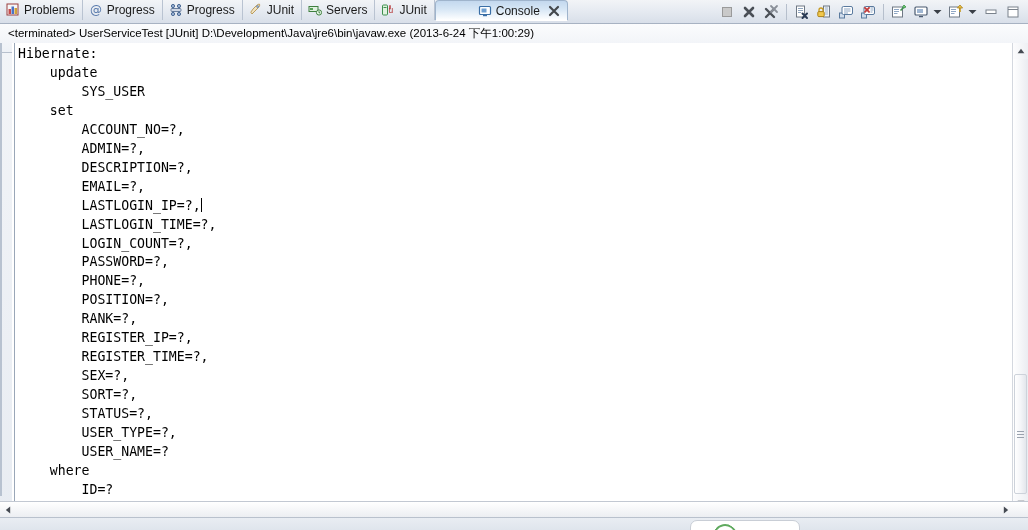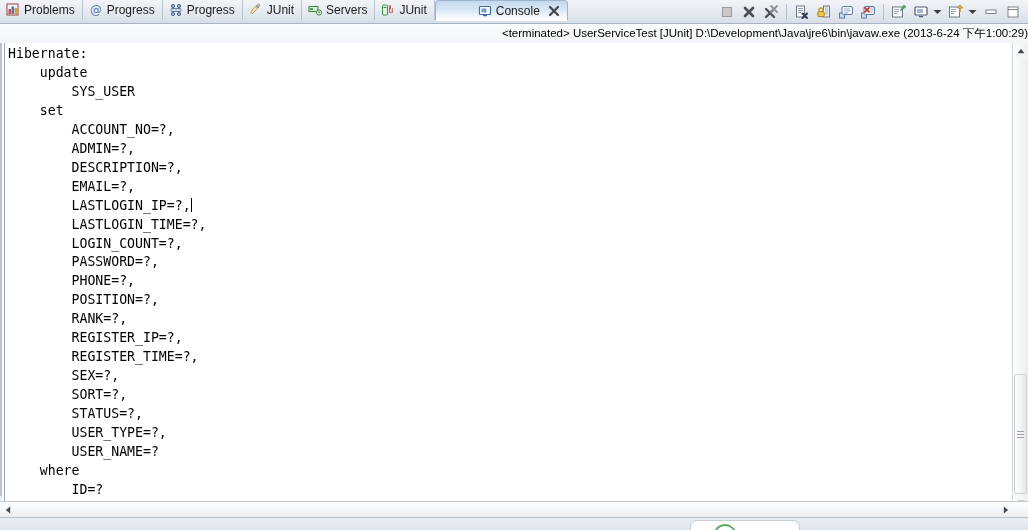--- a/index.html
+++ b/index.html
@@ -116,31 +116,30 @@
   
   .statusline {
     position: absolute;
     left: 0; top: 24px;
     width: 1028px; height: 29px;
     box-sizing: border-box;
     background: linear-gradient(to bottom, #fbfcfd, #eef1f6);
     border-bottom: 1px solid #b7c0cd;
     font-size: 11.5px;
     color: #000000;
-    padding-left: 16px;
+    padding-left: 8px;
     line-height: 18px;
     white-space: nowrap;
     overflow: hidden;
-    text-align: right;
   }
 
   
   .consolewrap {
     position: absolute;
-    left: 2px; top: 43px;
+    left: 12px; top: 43px;
     width: 845px;
     height: 487px;
     box-sizing: border-box;
     background: #ffffff;
   }
   .consoleframe {
     position: absolute;
     left: 2px; top: 0px;
     width: 1010px;
     height: 467px;

